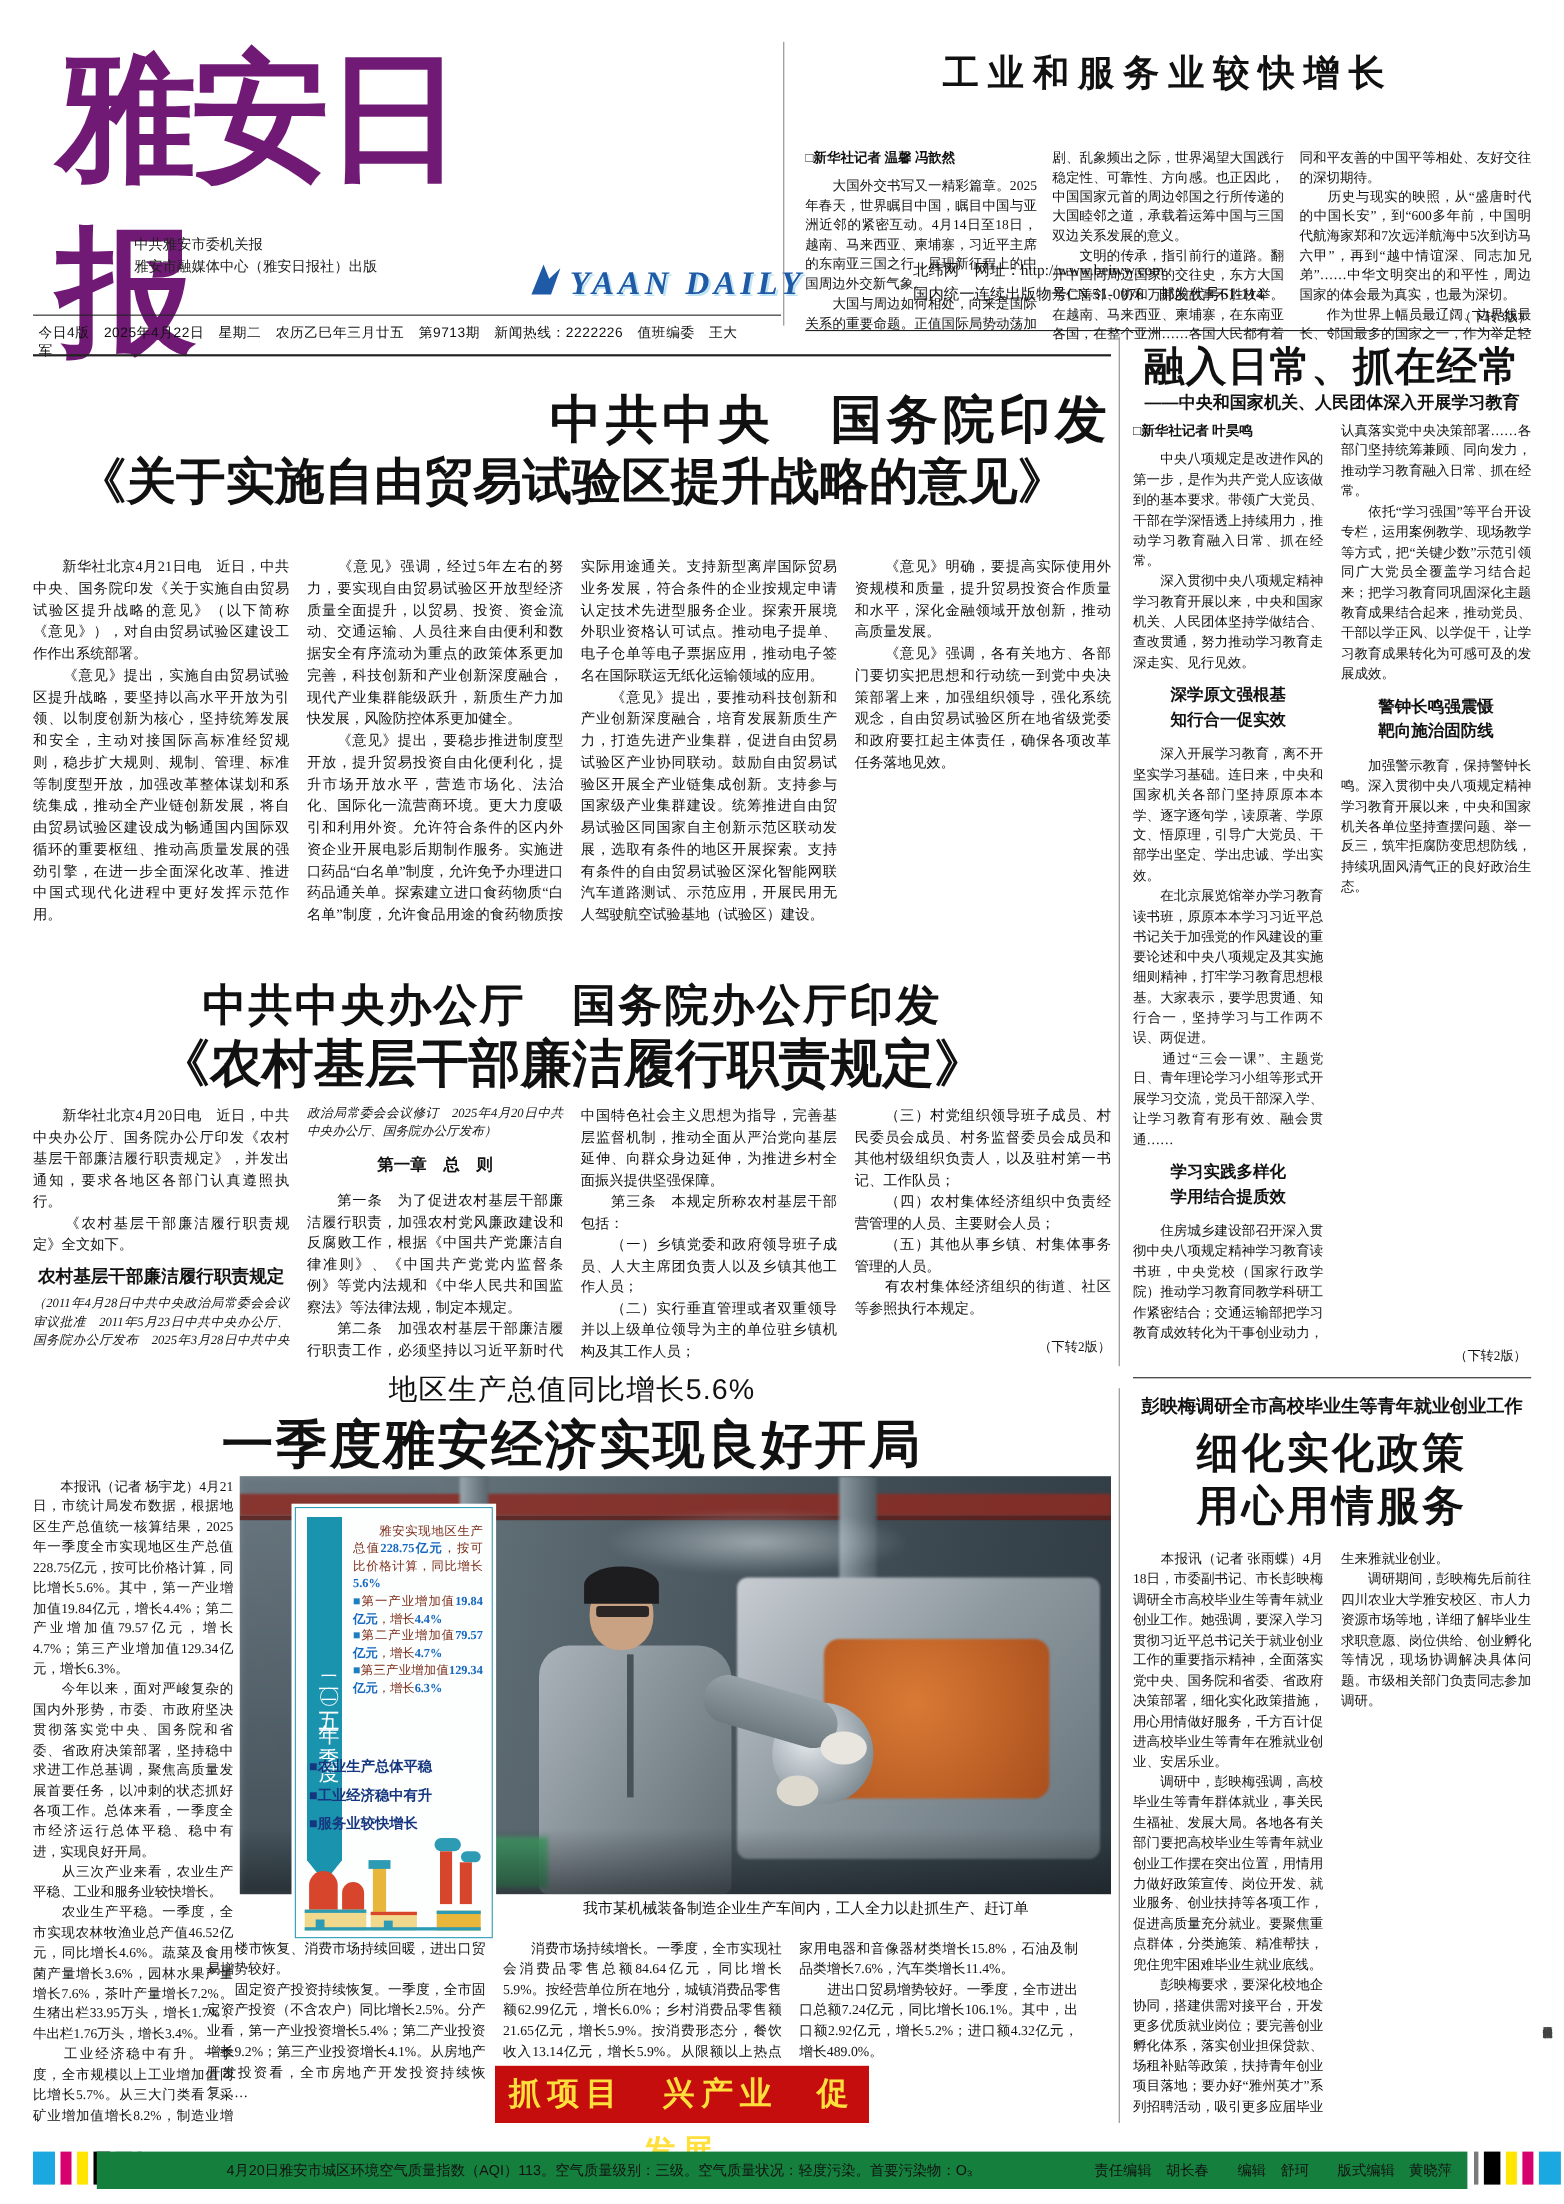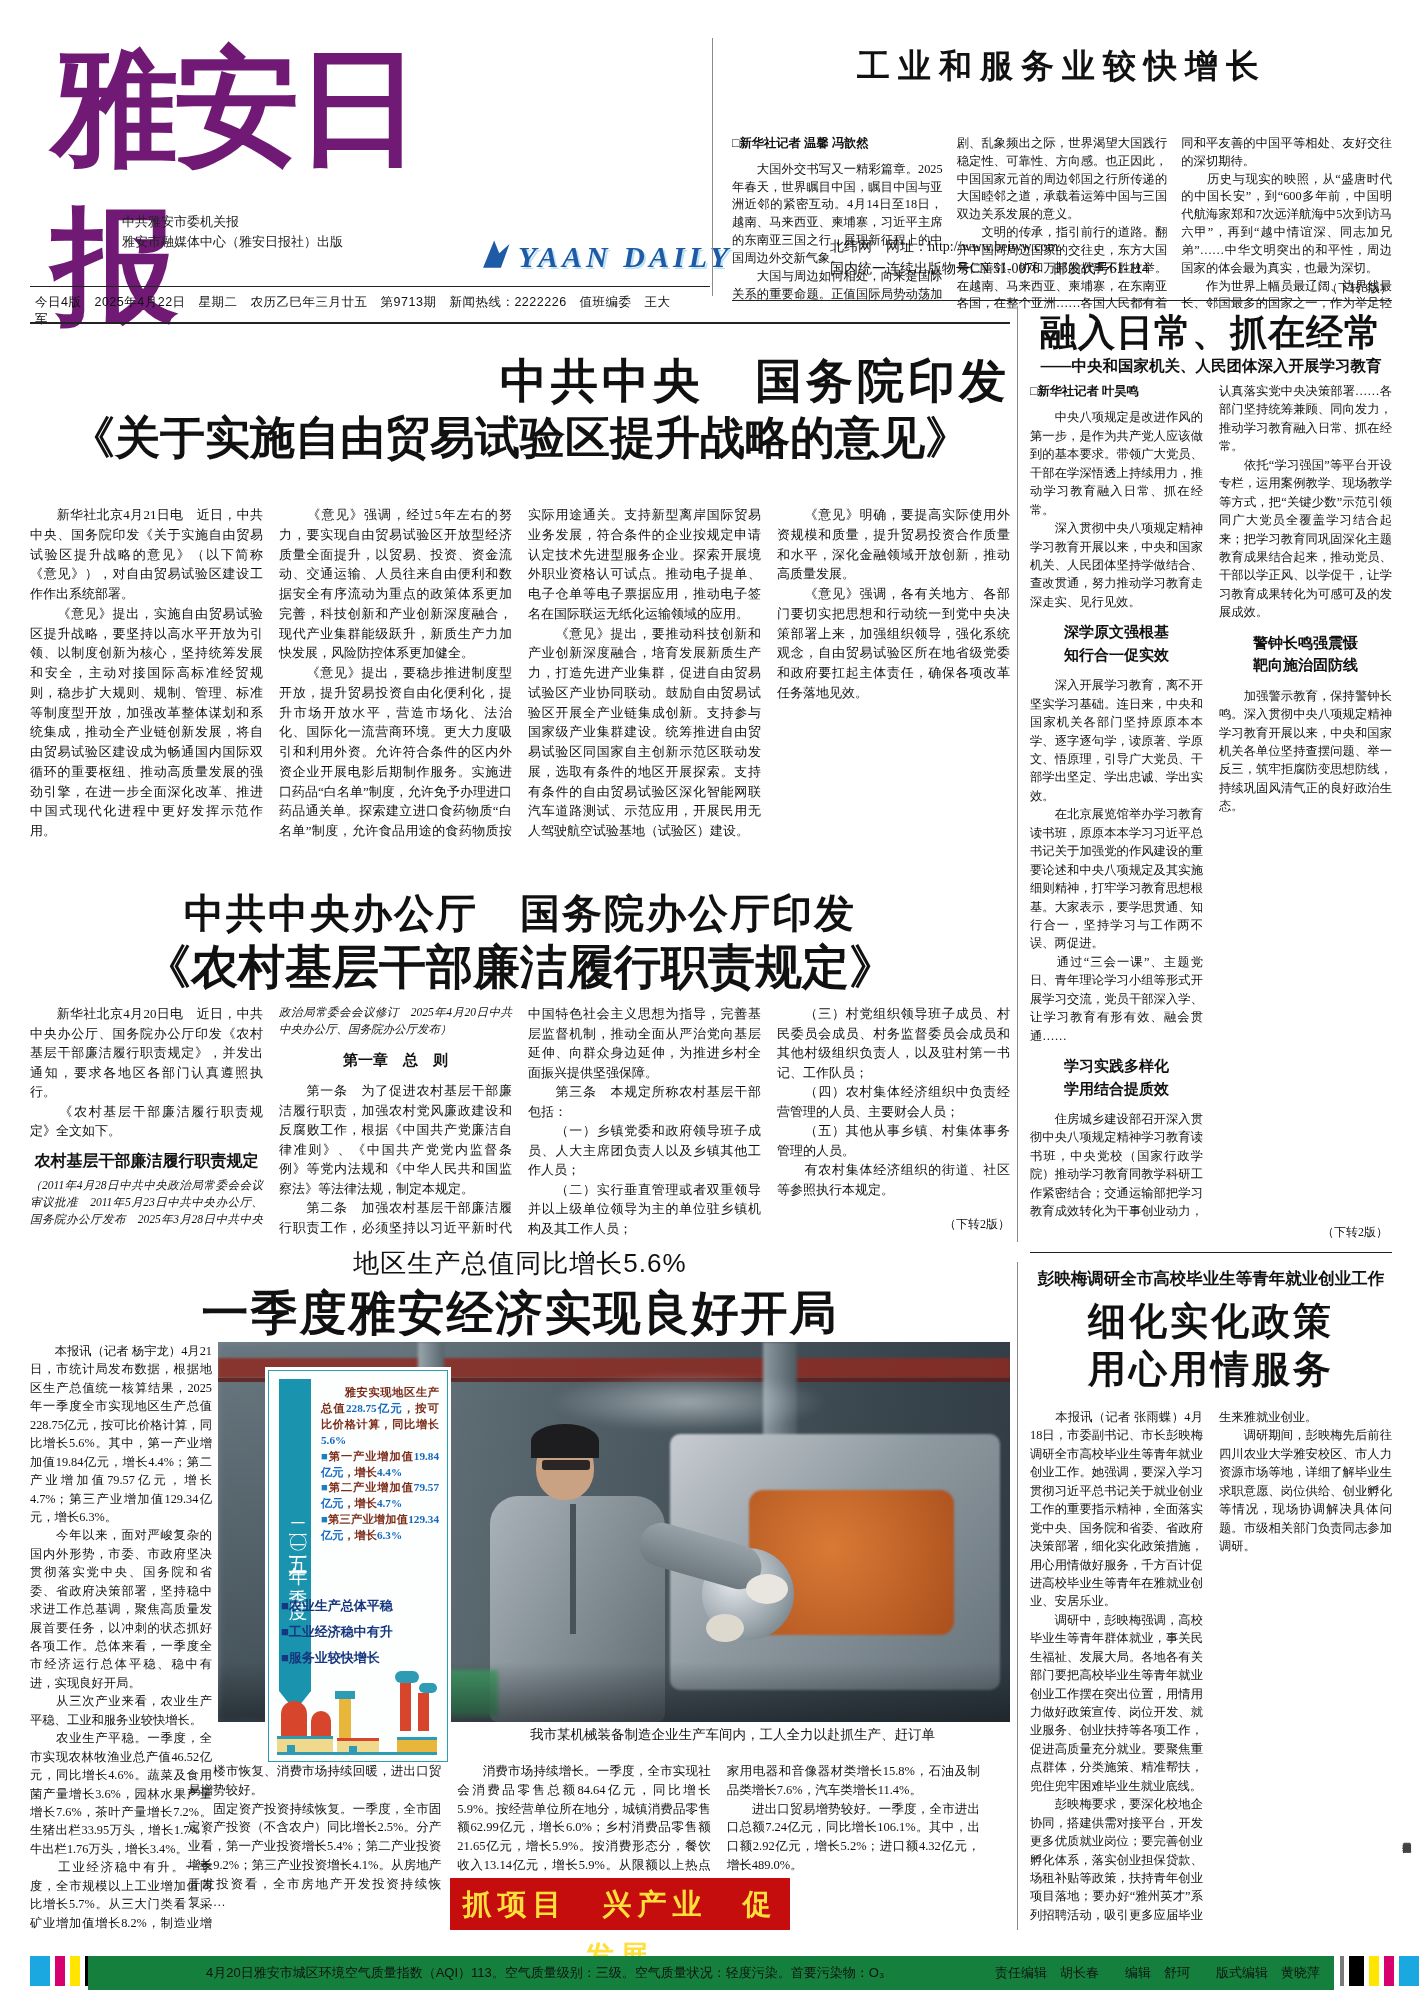--- a/index.html
+++ b/index.html
@@ -90,21 +90,21 @@
   .ph-green{left:160px;bottom:6px;width:120px;height:46px;background:#3f9e63;filter:blur(2px);opacity:.85;}
   .ph-fg{left:0;right:0;bottom:0;height:60px;background:linear-gradient(transparent,rgba(18,24,28,.55));}
   
   .info-box{left:268px;top:1370px;width:178px;height:390px;background:#fdfefe;
       border:1px solid #2e9bb5;box-shadow:0 0 0 3px #ffffff;}
   .info-box .ribbon{position:absolute;left:10px;top:8px;width:32px;height:332px;background:#1a93ae;
       clip-path:polygon(0 0,100% 0,100% 94%,50% 100%,0 94%);
       writing-mode:vertical-rl;text-orientation:upright;color:#fff;font-size:19px;letter-spacing:11px;
       text-align:center;font-family:"Liberation Sans",sans-serif;padding-top:14px;box-sizing:border-box;}
   .info-text{position:absolute;left:52px;top:14px;width:118px;font-size:11.2px;line-height:1.42;
-      color:#7c2d1a;text-align:justify;font-weight:bold;}
+      color:#7c2d1a;text-align:justify;}
   .info-text .n{color:#1467c0;font-style:normal;}
   .info-text .sq{color:#1e7fc0;}
   .info-bullets{position:absolute;left:12px;top:222px;width:158px;font-size:13px;font-weight:bold;
       color:#16377f;line-height:2.0;font-family:"Liberation Sans",sans-serif;}
   .factory{position:absolute;left:8px;bottom:6px;width:160px;height:80px;}
   .factory div{position:absolute;}
   .f-ground{bottom:0;left:0;right:0;height:3px;background:#2e9bb5;}
   .f-chim1{right:26px;bottom:24px;width:11px;height:48px;background:#d6452c;}
   .f-chim2{right:8px;bottom:24px;width:11px;height:38px;background:#d6452c;}
   .f-smoke1{right:18px;bottom:72px;width:24px;height:12px;border-radius:7px;background:#2e9bb5;}

